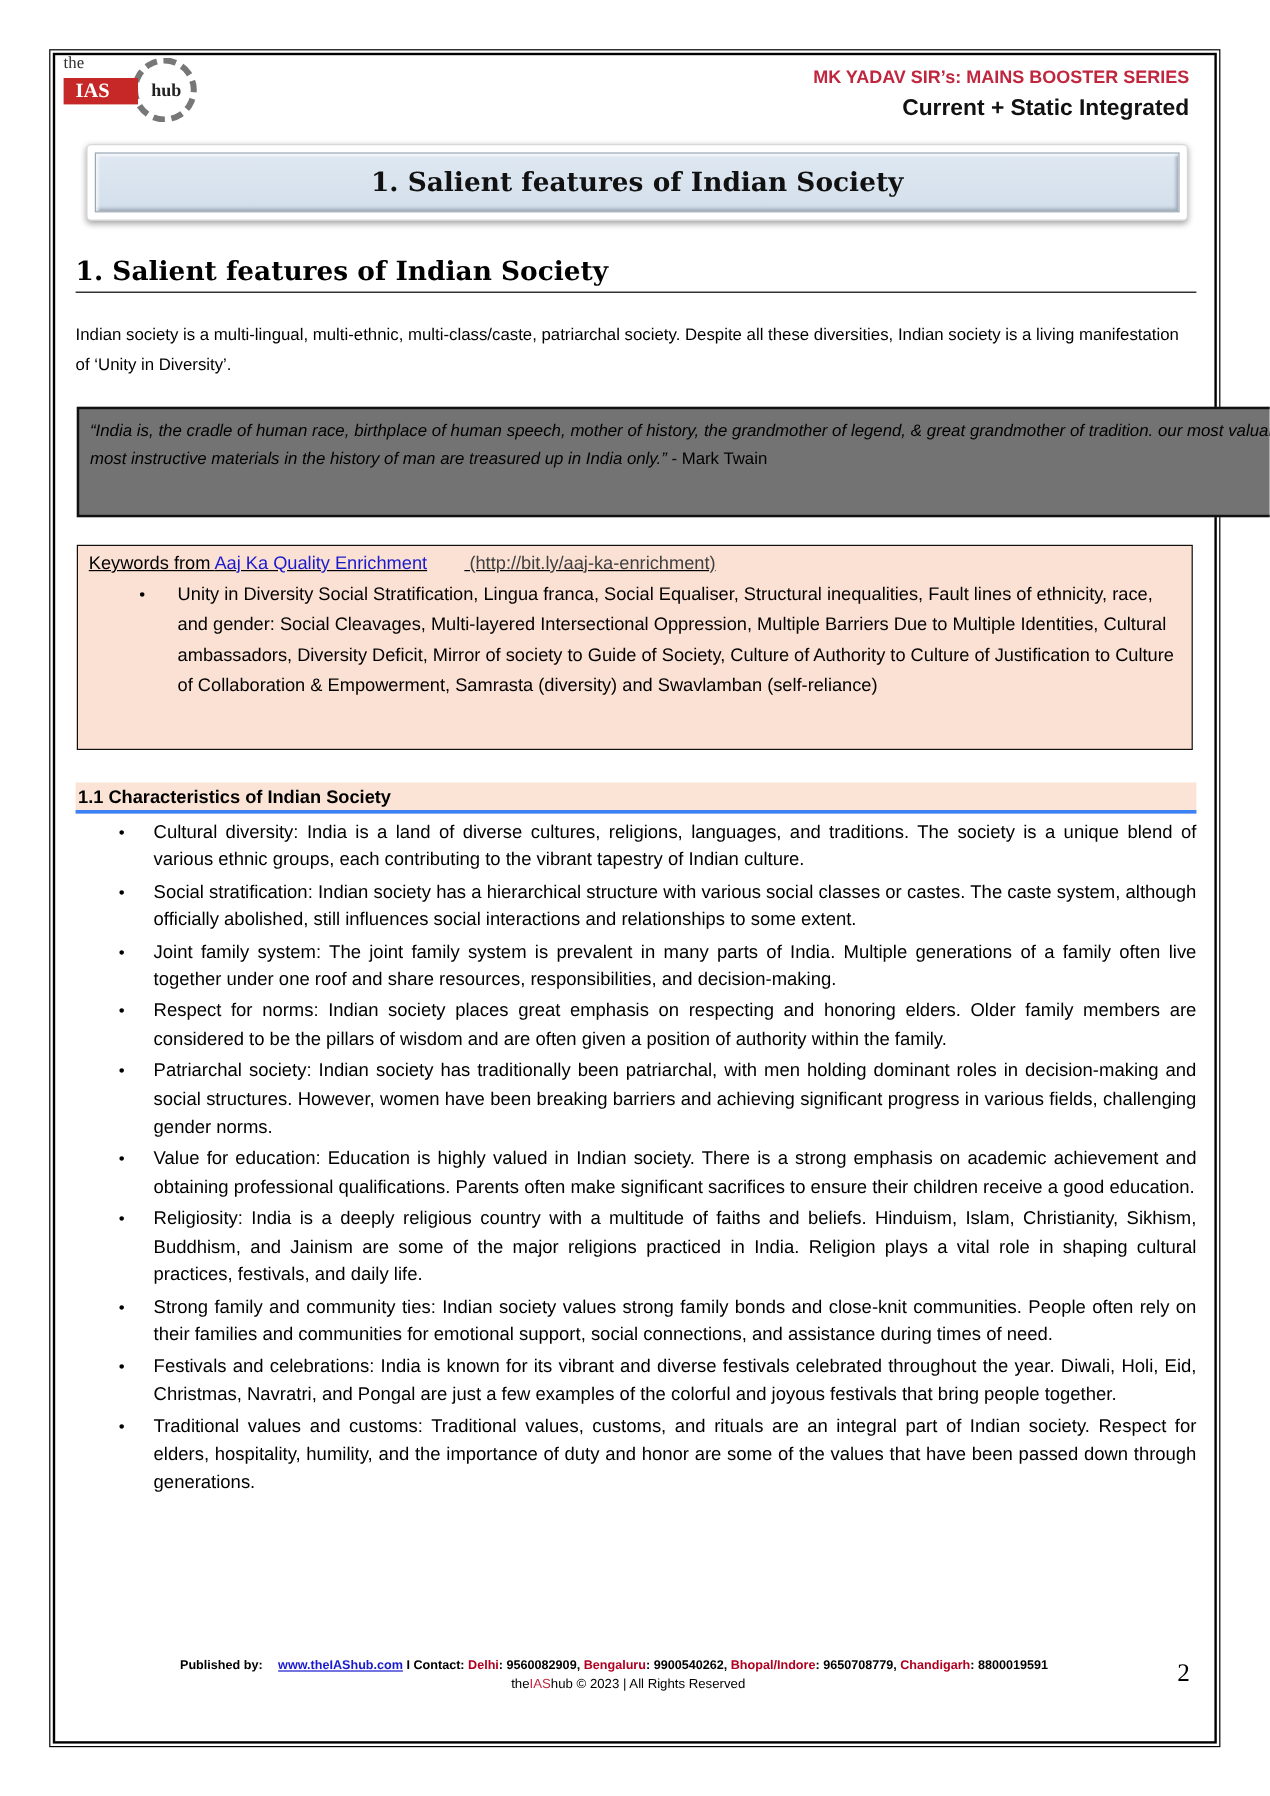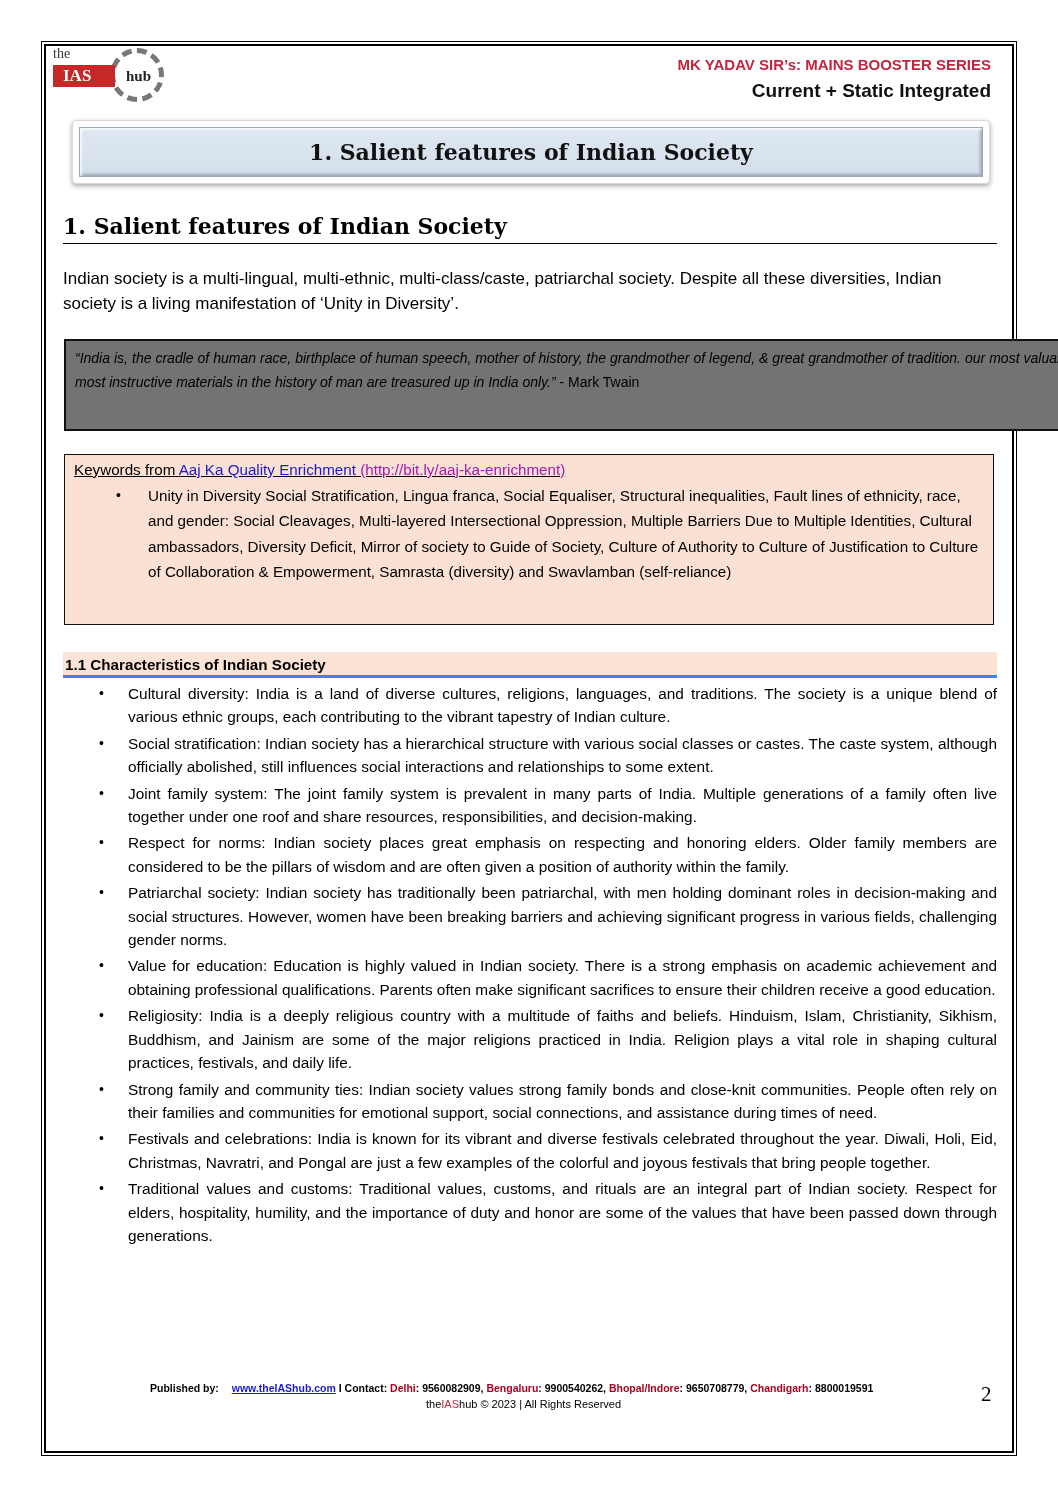--- a/index.html
+++ b/index.html
@@ -18,29 +18,29 @@
 
     .series-title { position: absolute; right: 67px; top: 56px; font-size: 15px; font-weight: bold; color: #c0263e; text-align: right; white-space: nowrap; padding-left: 10px; }
     .series-sub { position: absolute; right: 67px; top: 80px; font-size: 19px; font-weight: bold; color: #111; text-align: right; white-space: nowrap; }
 
     .banner { position: absolute; left: 72px; top: 120px; width: 918px; height: 64px; background: #fff; border-radius: 4px; box-shadow: 0 2px 5px rgba(0,0,0,0.35); border: 1px solid #d8d8d8; }
     .banner-inner { position: absolute; left: 6px; top: 6px; right: 6px; bottom: 6px; background: linear-gradient(#dfe8f2, #d3dfeb); border: 1px solid #9aa7b5; box-shadow: inset 2px 2px 2px rgba(255,255,255,0.7), inset -2px -2px 3px rgba(90,100,115,0.45); display: flex; align-items: center; justify-content: center; }
     .banner-text { font-family: "DejaVu Serif", serif; font-weight: bold; font-size: 22px; color: #111; }
 
     .h1 { position: absolute; left: 63px; top: 210px; width: 934px; height: 34px; border-bottom: 1px solid #000; font-family: "DejaVu Serif", serif; font-weight: bold; font-size: 22px; line-height: 32px; }
 
-    .intro { position: absolute; left: 63px; top: 266px; width: 934px; font-size: 17px; line-height: 25px; }
+    .intro { position: absolute; left: 63px; top: 266px; width: 934px; font-size: 14px; line-height: 25px; }
 
     .quote-box { position: absolute; left: 64px; top: 339px; width: 1036px; height: 92px; background: #737373; border: 2px solid #111; padding: 5px 9px; font-style: italic; font-size: 14px; line-height: 24px; text-align: justify; }
     .quote-box .author { font-style: normal; }
 
     .kw-box { position: absolute; left: 64px; top: 454px; width: 930px; height: 171px; background: #fbe1d4; border: 1px solid #111; padding: 2px 9px; font-size: 15.2px; line-height: 25.5px; }
     .kw-head { text-decoration: underline; }
     .kw-link { color: #1a1acc; }
-    .kw-url { color: #a21caf; }
+    .kw-url { color: #404040; margin-left: 31px; }
     .kw-list { list-style: none; margin-left: 42px; position: relative; }
     .kw-list li { position: relative; padding-left: 32px; }
     .bullet { position: absolute; left: 0; top: 0; font-size: 14px; }
 
     .sec-head { position: absolute; left: 63px; top: 652px; width: 934px; height: 26px; background: #fbe4d6; border-bottom: 3px solid #3b82f6; font-size: 15.2px; font-weight: bold; line-height: 26px; padding-left: 2px; }
 
     .char-list { position: absolute; left: 63px; top: 682px; width: 934px; list-style: none; font-size: 15.4px; line-height: 23.4px; }
     .char-list li { position: relative; padding-left: 65px; margin-bottom: 3px; text-align: justify; }
     .char-list li .bullet { left: 36px; }
     .char-list .term { font-weight: normal; }

